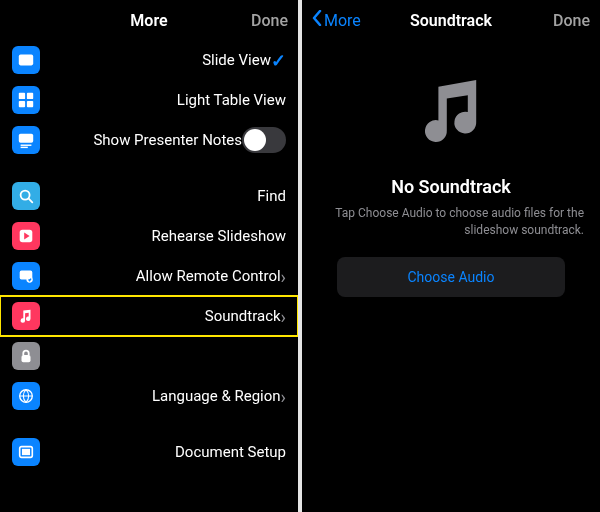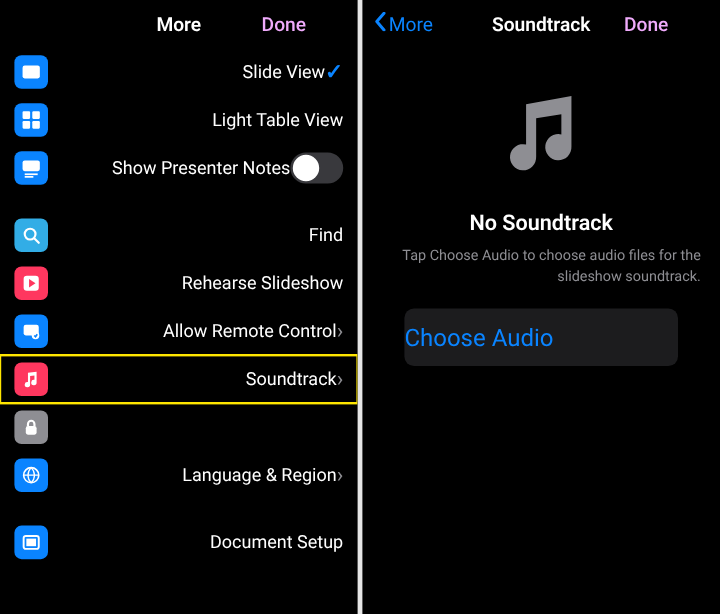--- a/index.html
+++ b/index.html
@@ -26,21 +26,21 @@
   .navbar {
     display: flex;
     align-items: center;
     justify-content: space-between;
     height: 40px;
     padding: 0 10px;
     font-size: 16px;
   }
   .nav-left { width: 70px; display: flex; align-items: center; color: #0a84ff; font-size: 16px; }
   .nav-title { flex: 1; text-align: center; font-weight: 600; font-size: 16px; color: #fff; }
-  .nav-right { width: 70px; text-align: left; color: #f0abfc; font-weight: 500; }
+  .nav-right { width: 70px; text-align: right; color: #a3a3a3; font-weight: 500; }
   .chevron-back { margin-right: 2px; }
   .list { flex: 1; overflow: hidden; }
   .group { margin-bottom: 16px; text-align: right; }
   .row {
     display: flex;
     align-items: center;
     padding: 6px 12px;
     min-height: 34px;
     position: relative;
   }
@@ -89,24 +89,24 @@
     align-items: center;
     padding: 0 16px;
   }
   .bignote svg { margin-bottom: 18px; }
   .ns-title { font-weight: 600; font-size: 18px; margin-bottom: 8px; }
   .ns-sub { color: #8e8e93; font-size: 12px; text-align: right; line-height: 1.4; margin-bottom: 18px; }
   .choose-btn {
     width: 228px;
     background: #1c1c1e;
     color: #0a84ff;
-    text-align: left;
+    text-align: center;
     padding: 12px 0;
     border-radius: 8px;
-    font-size: 20px;
+    font-size: 14px;
   }
   
   .ic-blue { background:#0a84ff; }
   .ic-cyan { background:#32ade6; }
   .ic-magenta { background:#ff2d6c; }
   .ic-pink { background:#ff375f; }
   .ic-gray { background:#8e8e93; }
 </style>
 </head>
 <body>

